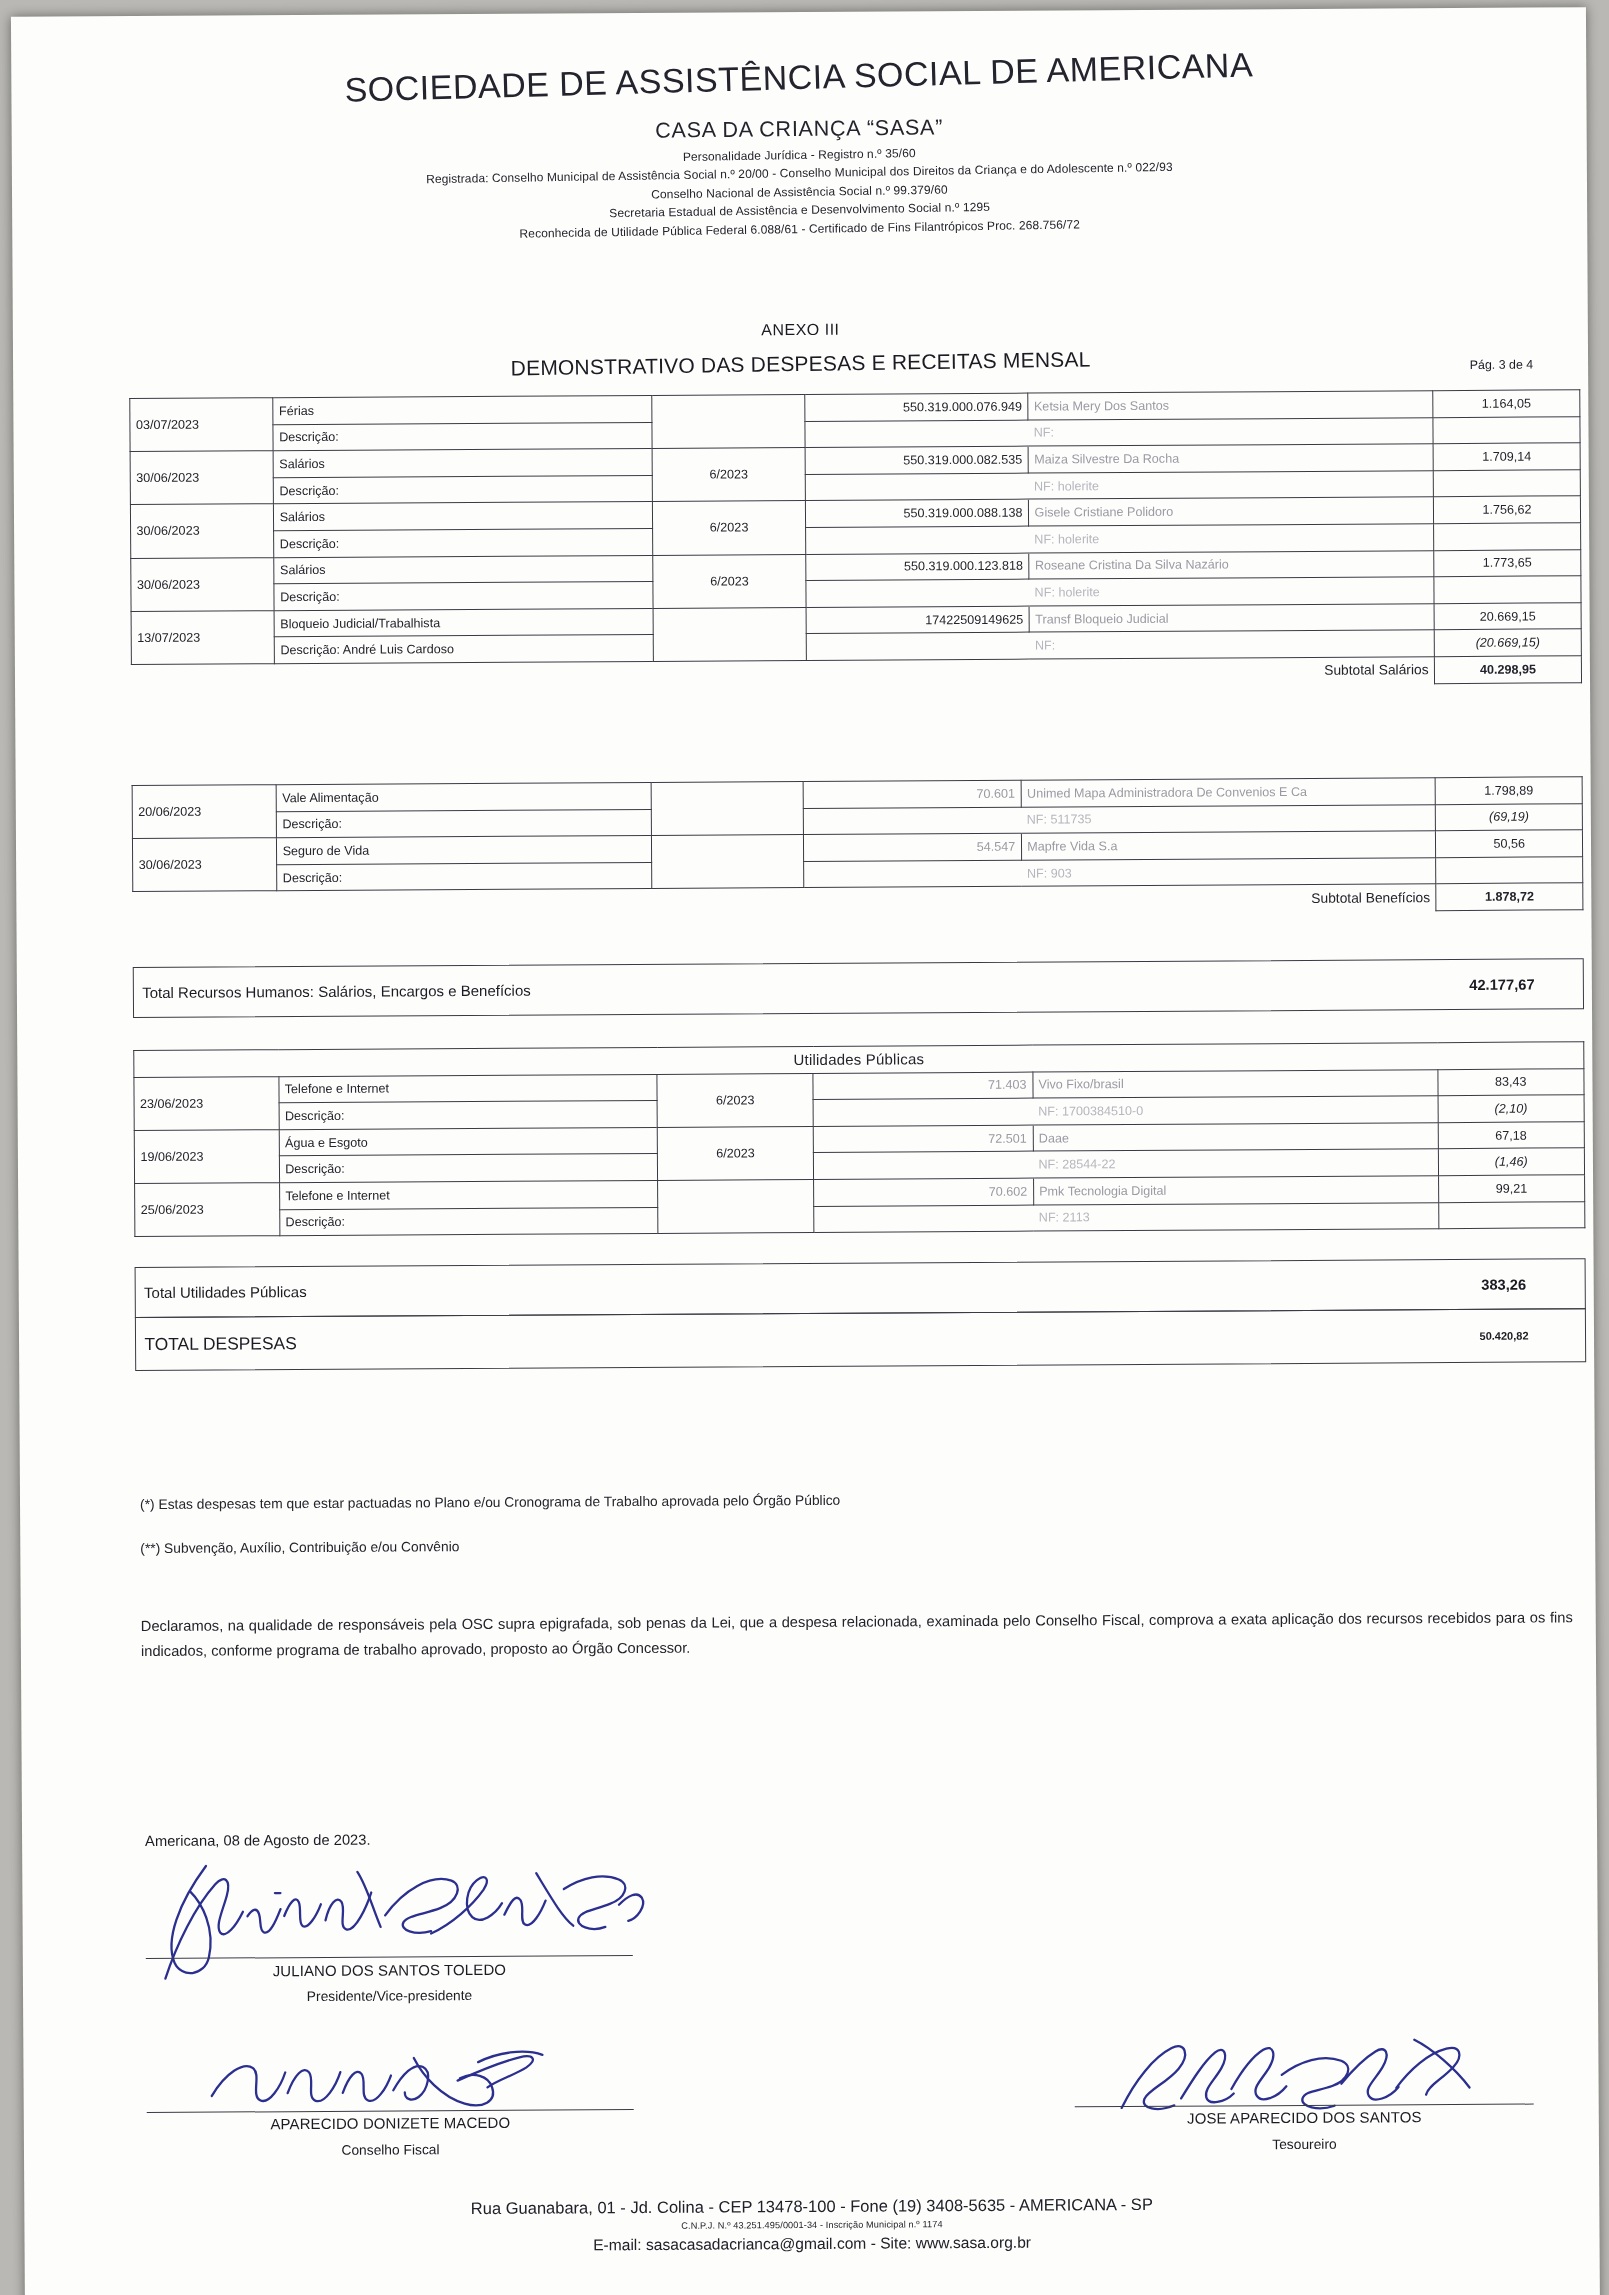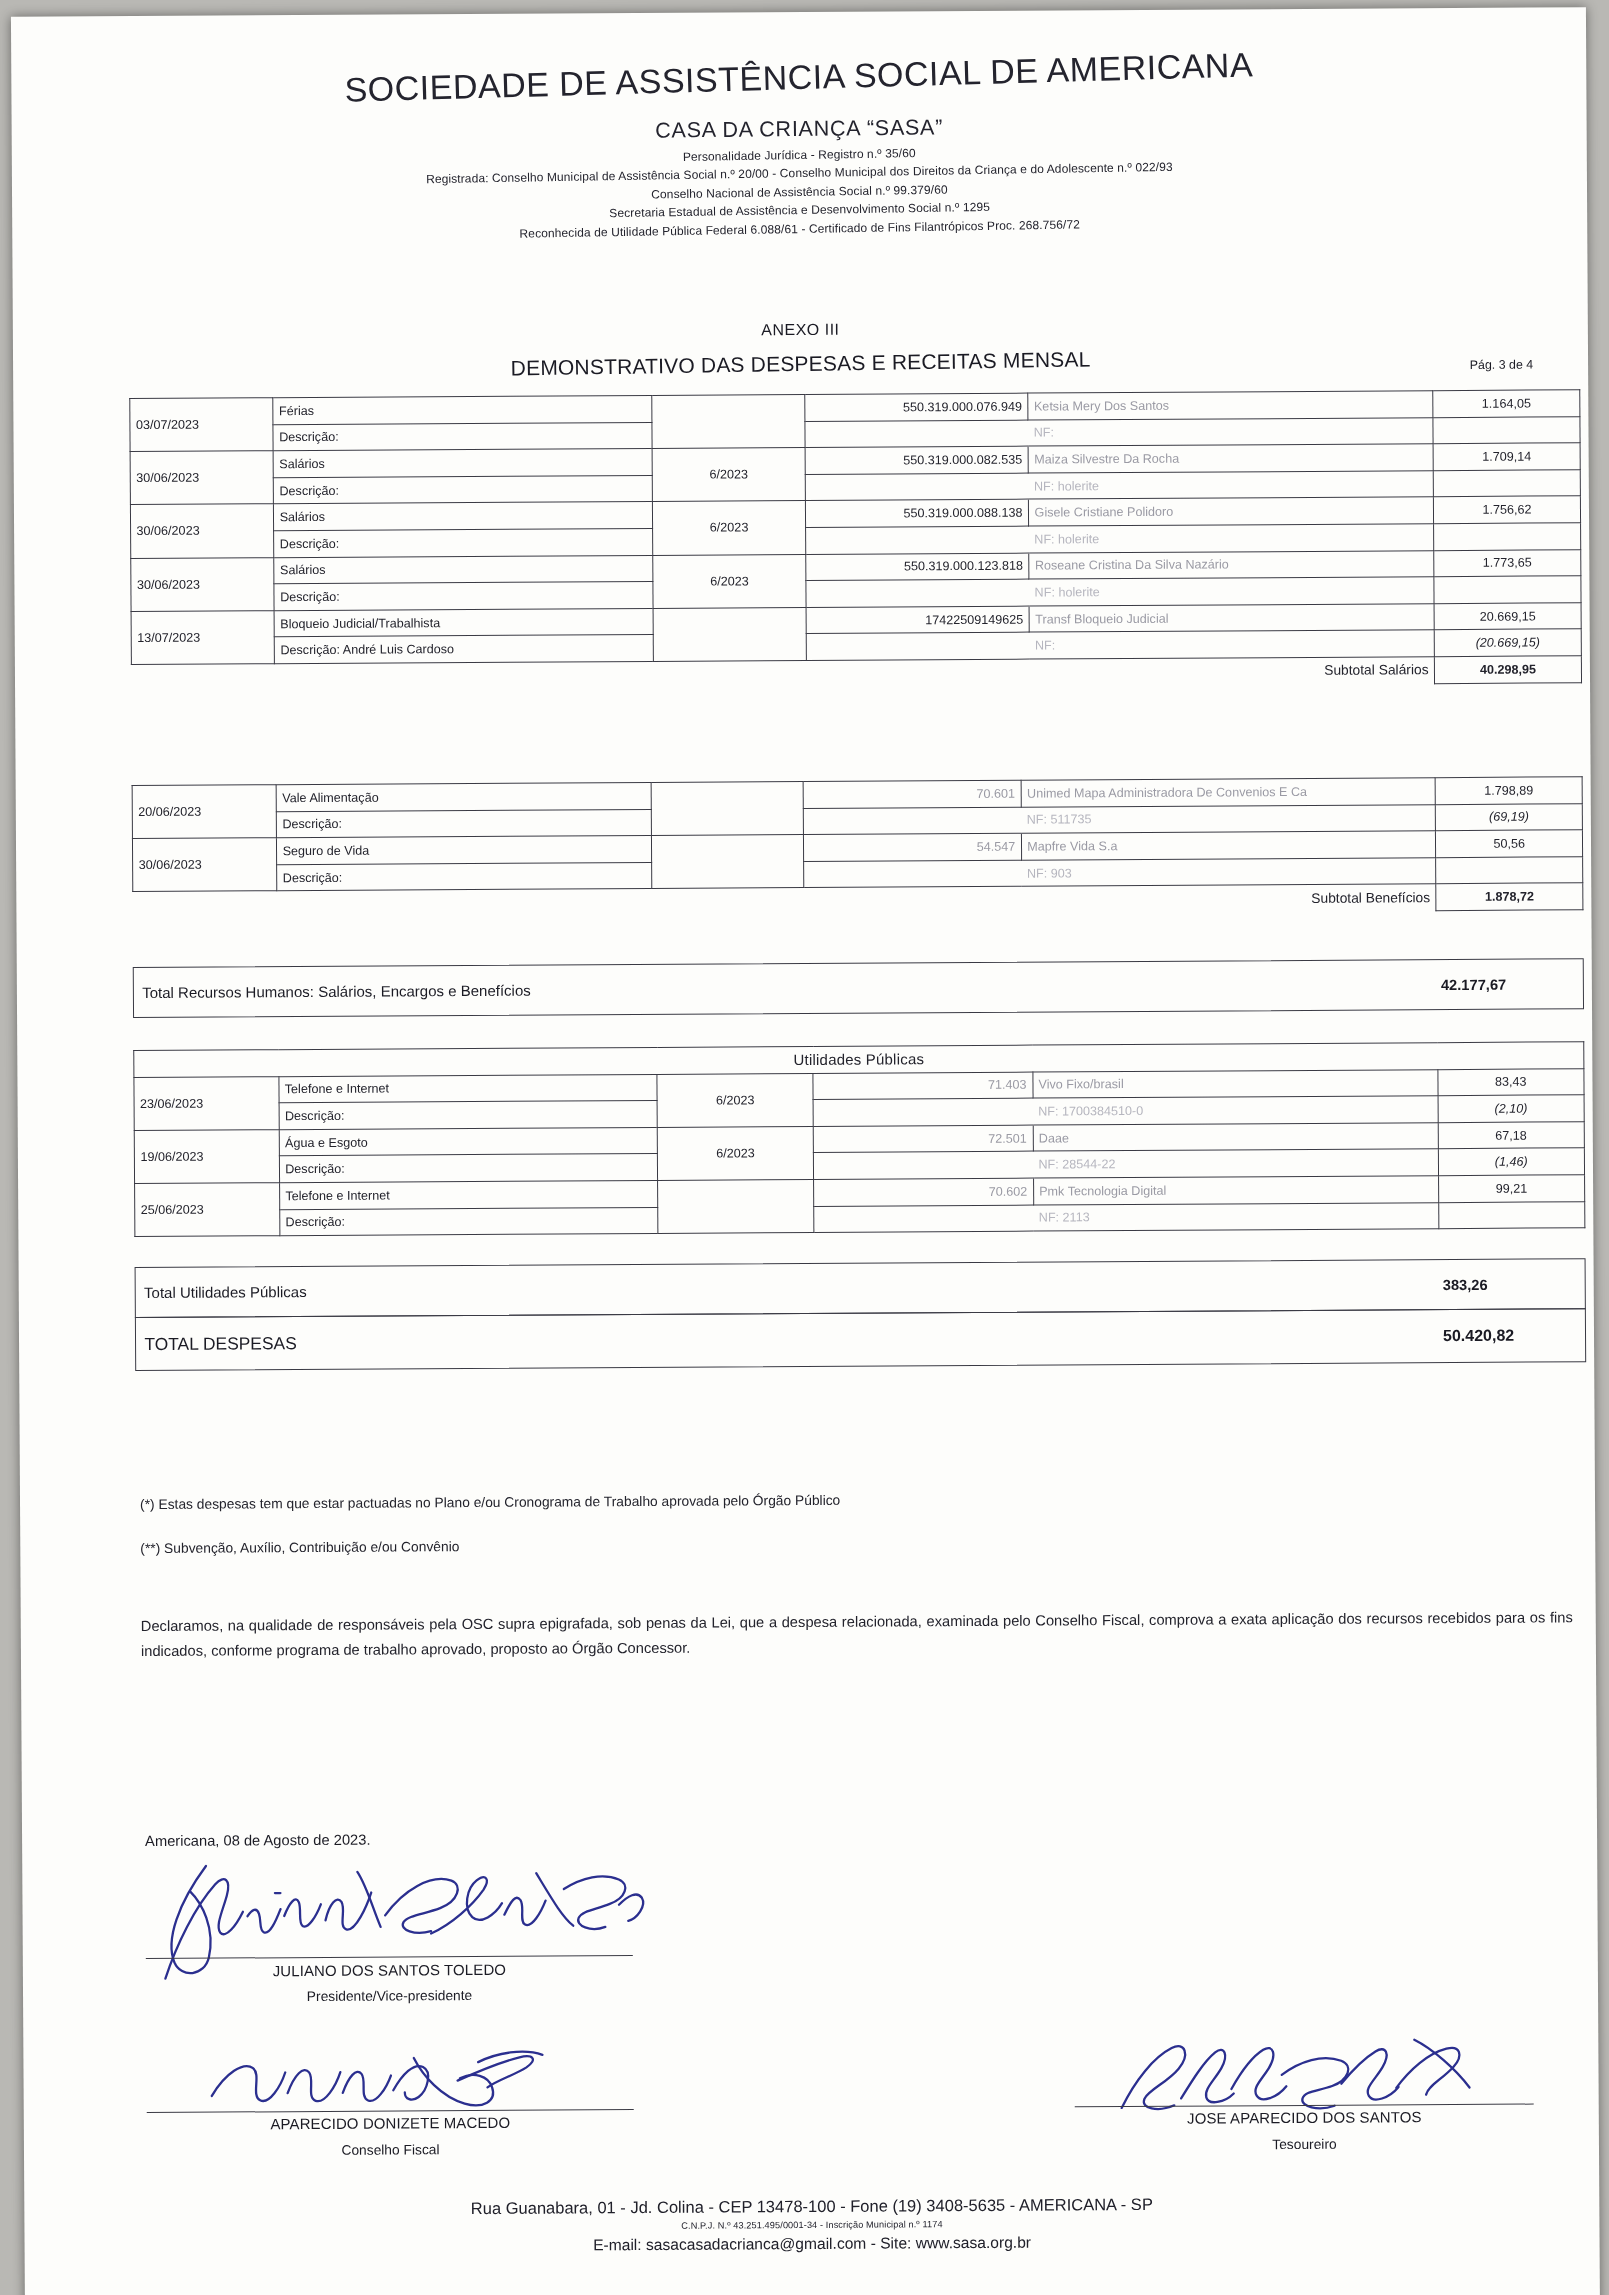--- a/index.html
+++ b/index.html
@@ -145,22 +145,22 @@
     width: 1451px;
     border: 0.5px solid #3a3a44;
     box-sizing: border-box;
     display: flex;
     align-items: center;
     font-size: 15px;
   }
   .totalbar .lab { padding-left: 8.3px; flex: 1; }
   .totalbar .val {
     width: 142px;
-    text-align: left;
-    padding-right: 0;
+    text-align: center;
+    padding-right: 10px;
     font-weight: bold;
     font-size: 14.7px;
   }
 
   
   .notes {
     position: absolute;
     left: 120px;
     width: 1432px;
     font-size: 13.8px;
@@ -422,21 +422,21 @@
         </table>
       </div>
 
       <div class="totalbar" style="top: 1251px; height: 51px;">
         <div class="lab">Total Utilidades Públicas</div>
         <div class="val">383,26</div>
       </div>
 
       <div class="totalbar" style="top: 1301px; height: 54px; font-size: 17.4px;">
         <div class="lab" style="font-size:17.4px;">TOTAL DESPESAS</div>
-        <div class="val" style="font-size:16px;">50.420,82</div>
+        <div class="val" style="font-size:11px;">50.420,82</div>
       </div>
 
       <div class="notes" style="top: 1479px;">(*) Estas despesas tem que estar pactuadas no Plano e/ou Cronograma de Trabalho aprovada pelo Órgão Público</div>
       <div class="notes" style="top: 1523px;">(**) Subvenção, Auxílio, Contribuição e/ou Convênio</div>
 
       <div class="declaration" style="top: 1598px;">Declaramos, na qualidade de responsáveis pela OSC supra epigrafada, sob penas da Lei, que a despesa relacionada, examinada pelo Conselho Fiscal, comprova a exata aplicação dos recursos recebidos para os fins indicados, conforme programa de trabalho aprovado, proposto ao Órgão Concessor.</div>
 
       <div class="city-date" style="top: 1817px;">Americana, 08 de Agosto de 2023.</div>
 
       <svg class="scribble" style="left:87px; top:1832px; width:542px; height:133px;" viewBox="0 0 1180 290">

